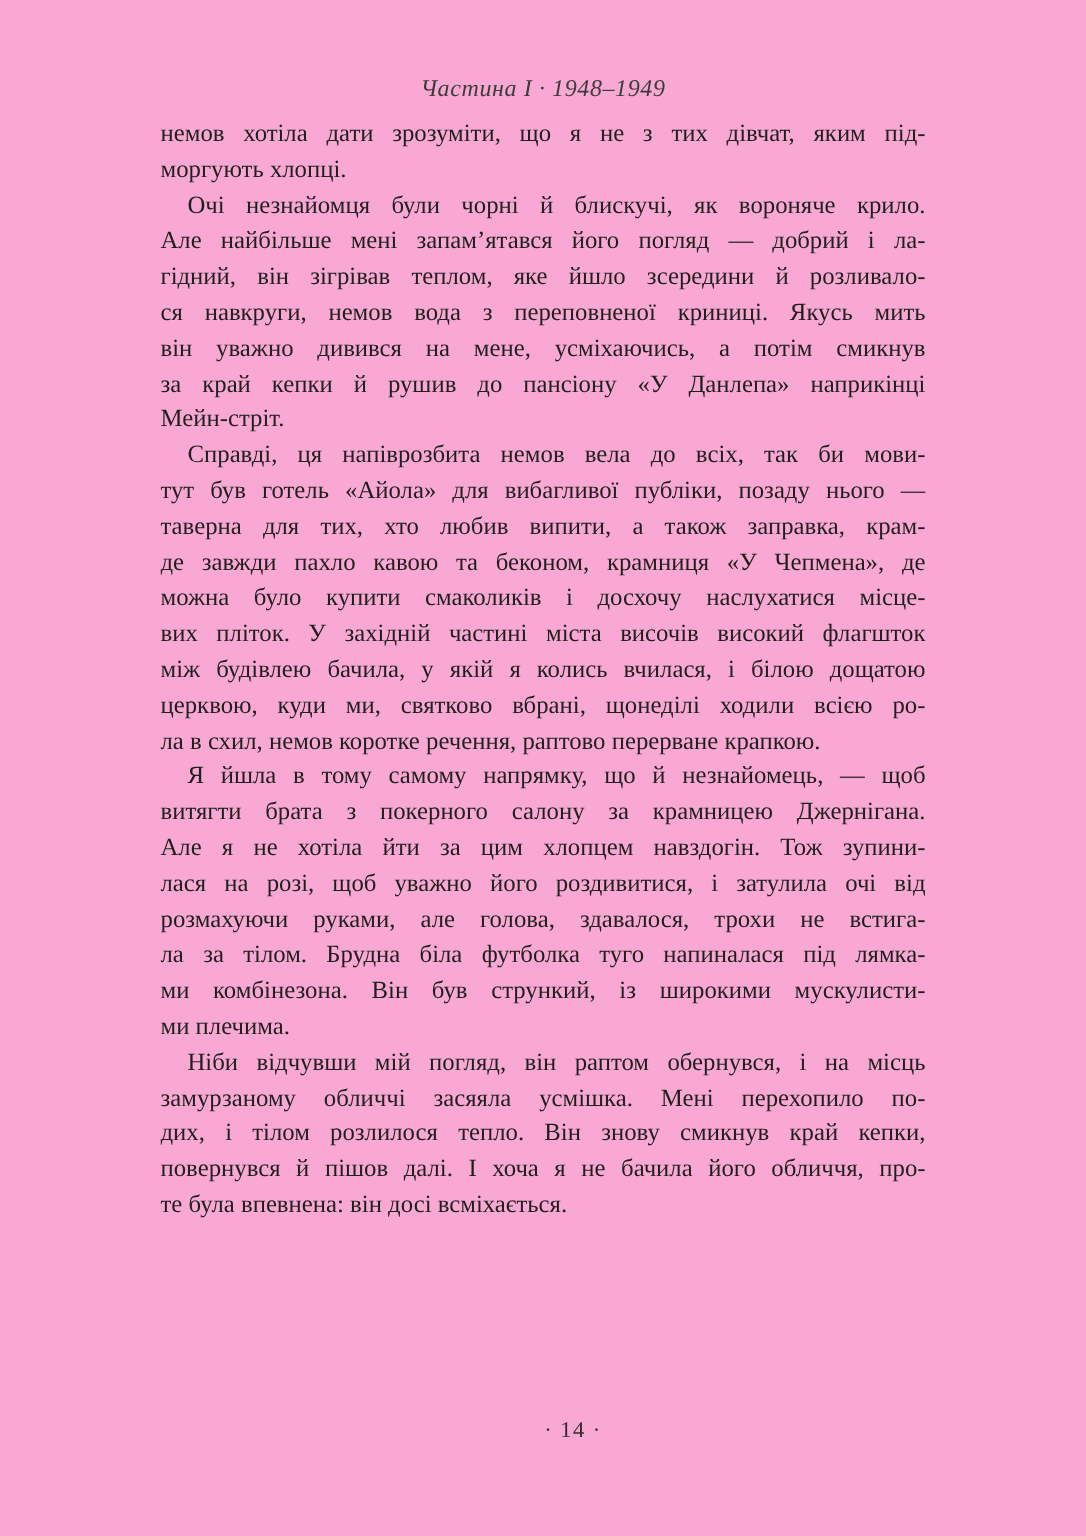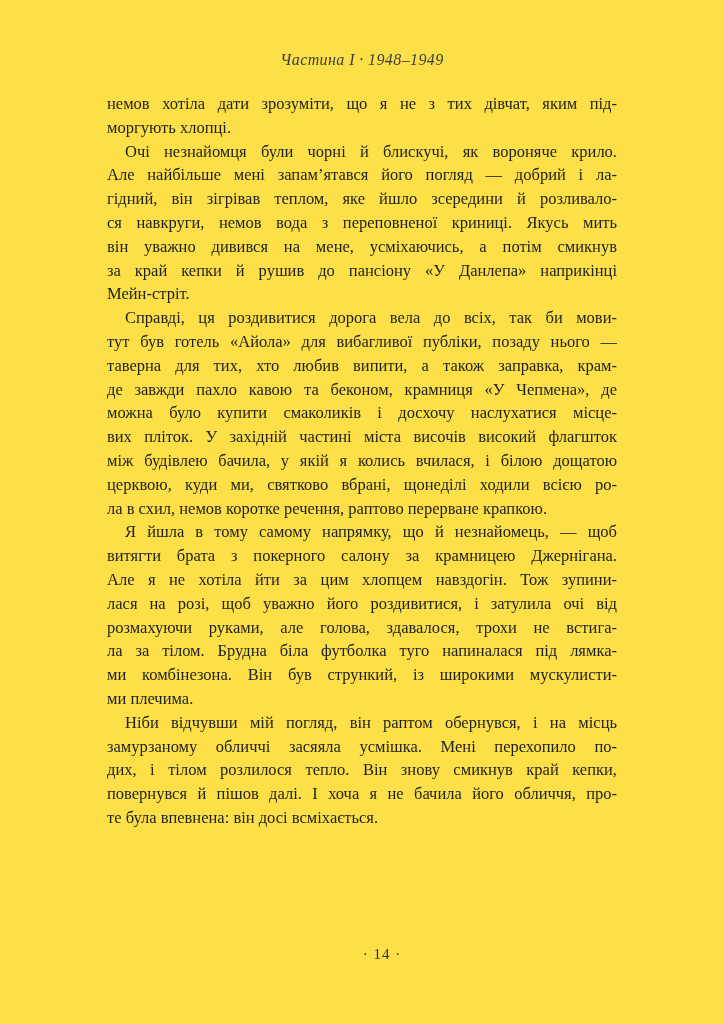--- a/index.html
+++ b/index.html
@@ -4,40 +4,40 @@
 <style>
   html, body {
     margin: 0;
     padding: 0;
     background: #fcfcfc;
   }
   .book-page {
     position: relative;
     width: 724px;
     height: 1024px;
-    background: #fde047;
+    background: #f9a8d4;
     overflow: hidden;
     font-family: "Liberation Serif", serif;
   }
   .running-header {
     position: absolute;
     top: 50px;
     left: 0;
     right: 0;
     text-align: center;
     font-style: italic;
     font-size: 16px;
     line-height: 20px;
     color: #3c3c3c;
     letter-spacing: 0.4px;
   }
   .text-block {
     position: absolute;
     left: 107px;
-    top: 92px;
+    top: 77px;
     width: 510px;
   }
   .line {
     font-size: 16.5px;
     line-height: 23.8px;
     height: 23.8px;
     overflow: hidden;
     color: #1f1f1f;
     white-space: normal;
   }
@@ -74,21 +74,21 @@
       <div class="para">
         <div class="line just indent">Очі незнайомця були чорні й блискучі, як вороняче крило.</div>
         <div class="line just">Але найбільше мені запам’ятався його погляд — добрий і ла-</div>
         <div class="line just">гідний, він зігрівав теплом, яке йшло зсередини й розливало-</div>
         <div class="line just">ся навкруги, немов вода з переповненої криниці. Якусь мить</div>
         <div class="line just">він уважно дивився на мене, усміхаючись, а потім смикнув</div>
         <div class="line just">за край кепки й рушив до пансіону «У Данлепа» наприкінці</div>
         <div class="line">Мейн-стріт.</div>
       </div>
       <div class="para">
-        <div class="line just indent">Справді, ця роздивитися дорога вела до всіх, так би мови-</div>
+        <div class="line just indent">Справді, ця напіврозбита немов вела до всіх, так би мови-</div>
         <div class="line just">тут був готель «Айола» для вибагливої публіки, позаду нього —</div>
         <div class="line just">таверна для тих, хто любив випити, а також заправка, крам-</div>
         <div class="line just">де завжди пахло кавою та беконом, крамниця «У Чепмена», де</div>
         <div class="line just">можна було купити смаколиків і досхочу наслухатися місце-</div>
         <div class="line just">вих пліток. У західній частині міста височів високий флагшток</div>
         <div class="line just">між будівлею бачила, у якій я колись вчилася, і білою дощатою</div>
         <div class="line just">церквою, куди ми, святково вбрані, щонеділі ходили всією ро-</div>
         <div class="line">ла в схил, немов коротке речення, раптово перерване крапкою.</div>
       </div>
       <div class="para">

